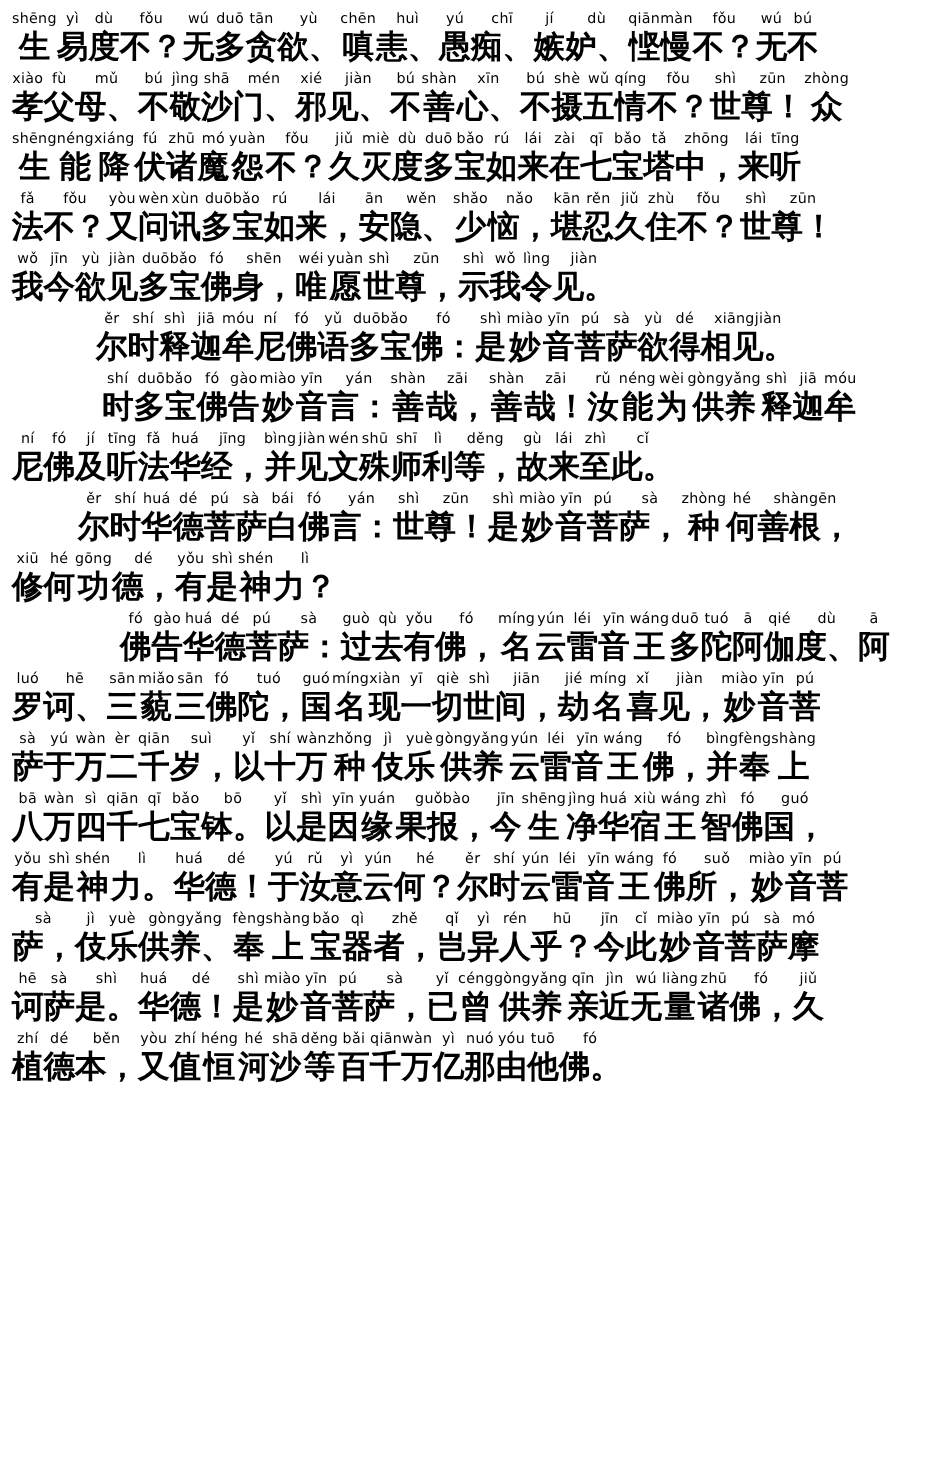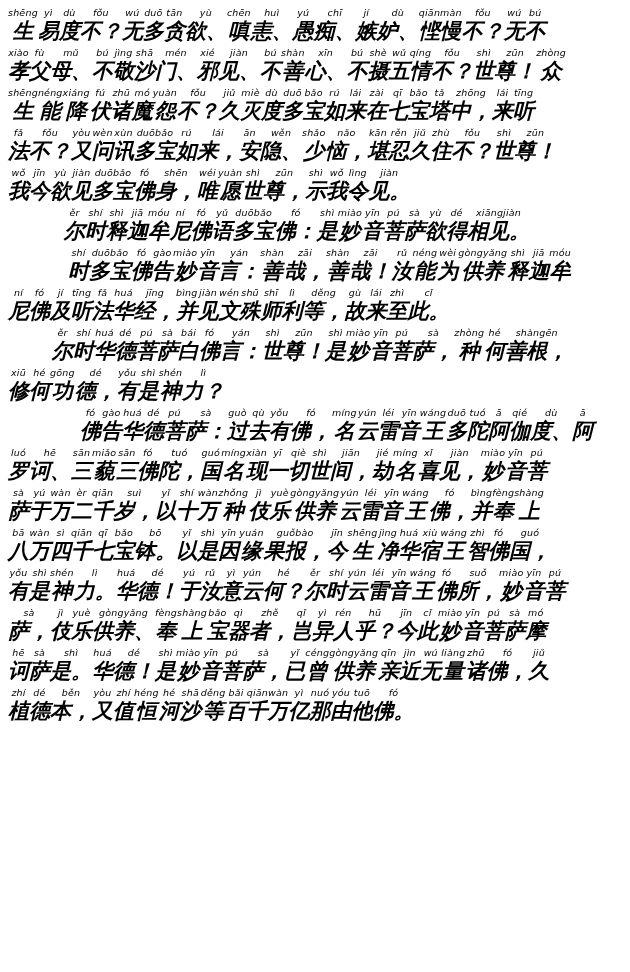--- a/index.html
+++ b/index.html
@@ -13,21 +13,20 @@
     font-family: "DejaVu Sans", sans-serif;
     color: #000000;
     overflow: hidden;
   }
   #page {
     width: 630px;
     height: 972px;
     position: relative;
     box-sizing: border-box;
     padding: 6px 8px 0 8px;
-    font-style: italic;
   }
   .line {
     display: block;
     white-space: nowrap;
     margin-bottom: 2px;
   }
   
   .u {
     display: inline-block;
     vertical-align: bottom;

